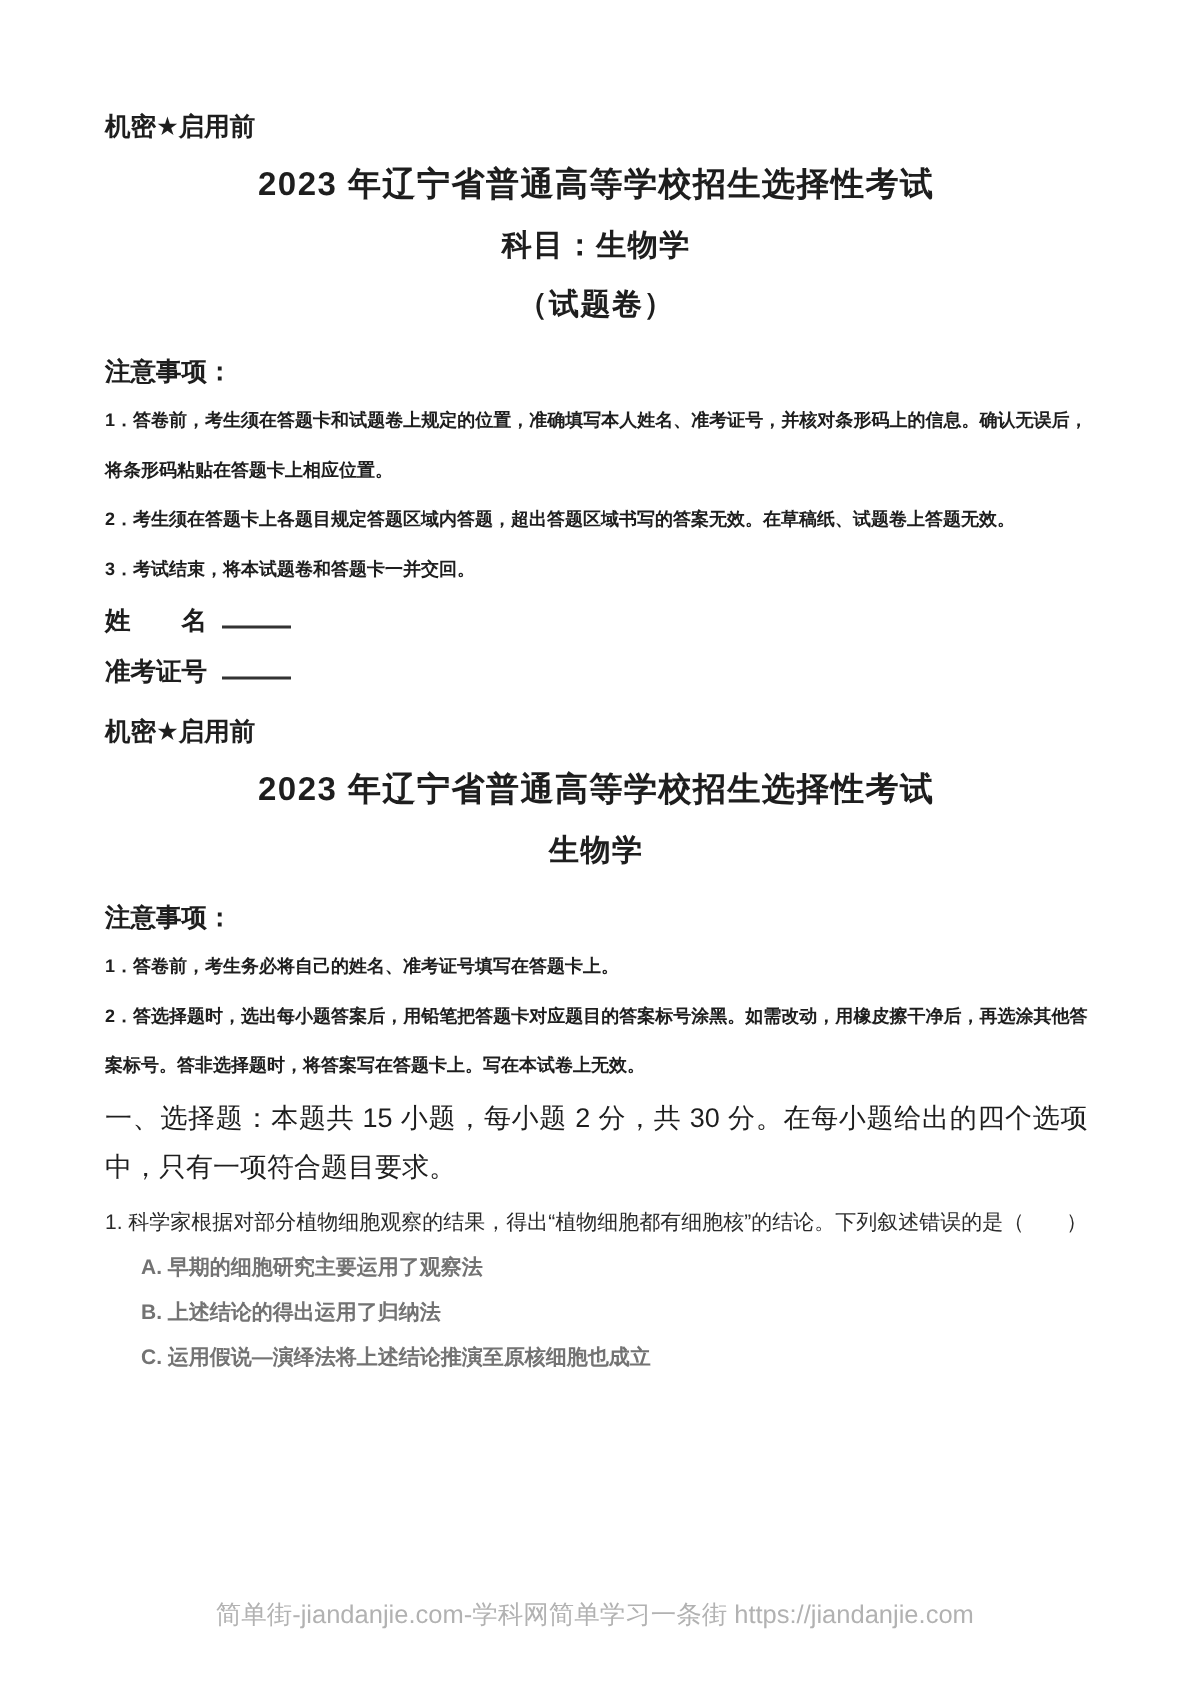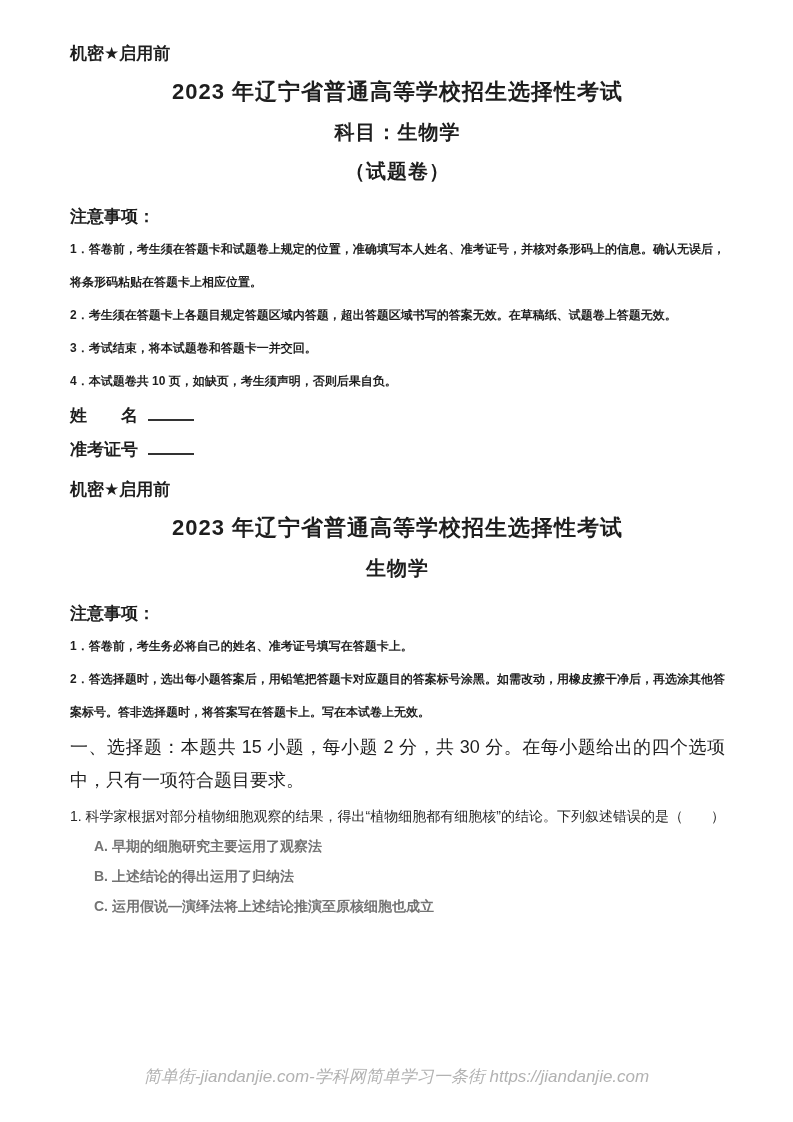--- a/index.html
+++ b/index.html
@@ -5,21 +5,21 @@
   * { margin: 0; padding: 0; box-sizing: border-box; }
   html, body { background: #ffffff; }
   .page {
     position: relative;
     width: 793px;
     height: 1122px;
     margin: 0 auto;
     background: #ffffff;
     color: #1e1e1e;
     font-family: "Liberation Sans", "DejaVu Sans", sans-serif;
-    padding: 42px 68px 0 70px;
+    padding: 73px 68px 0 70px;
     overflow: hidden;
   }
   .secrecy {
     font-size: 17px;
     font-weight: bold;
     margin-bottom: 10px;
   }
   .title {
     font-size: 22px;
     font-weight: bold;
@@ -85,42 +85,40 @@
   }
   .footer {
     position: absolute;
     left: 0;
     bottom: 34px;
     width: 100%;
     text-align: center;
     font-size: 17px;
     color: #b2b2b2;
     font-weight: normal;
-    font-style: italic;
   }
 </style>
 </head>
 <body>
 
 <div class="page">
 
   <div class="secrecy">机密★启用前</div>
 
   <div class="title">2023 年辽宁省普通高等学校招生选择性考试</div>
 
   <div class="subtitle">科目：生物学</div>
 
   <div class="subtitle">（试题卷）</div>
 
   <div class="notice-head">注意事项：</div>
 
   <p class="bold-par">1．答卷前，考生须在答题卡和试题卷上规定的位置，准确填写本人姓名、准考证号，并核对条形码上的信息。确认无误后，将条形码粘贴在答题卡上相应位置。</p>
   <p class="bold-par">2．考生须在答题卡上各题目规定答题区域内答题，超出答题区域书写的答案无效。在草稿纸、试题卷上答题无效。</p>
   <p class="bold-par">3．考试结束，将本试题卷和答题卡一并交回。</p>
-  <p class="bold-par">4．本试题卷共 10 页，如缺页，考生须声明，否则后果自负。</p>
 
   <div class="field-line">
     <span class="name-label">姓　　名</span><span class="blank"></span>
   </div>
 
   <div class="field-line">
     <span>准考证号</span><span class="blank"></span>
   </div>
 
   <div class="secrecy secrecy-2">机密★启用前</div>

